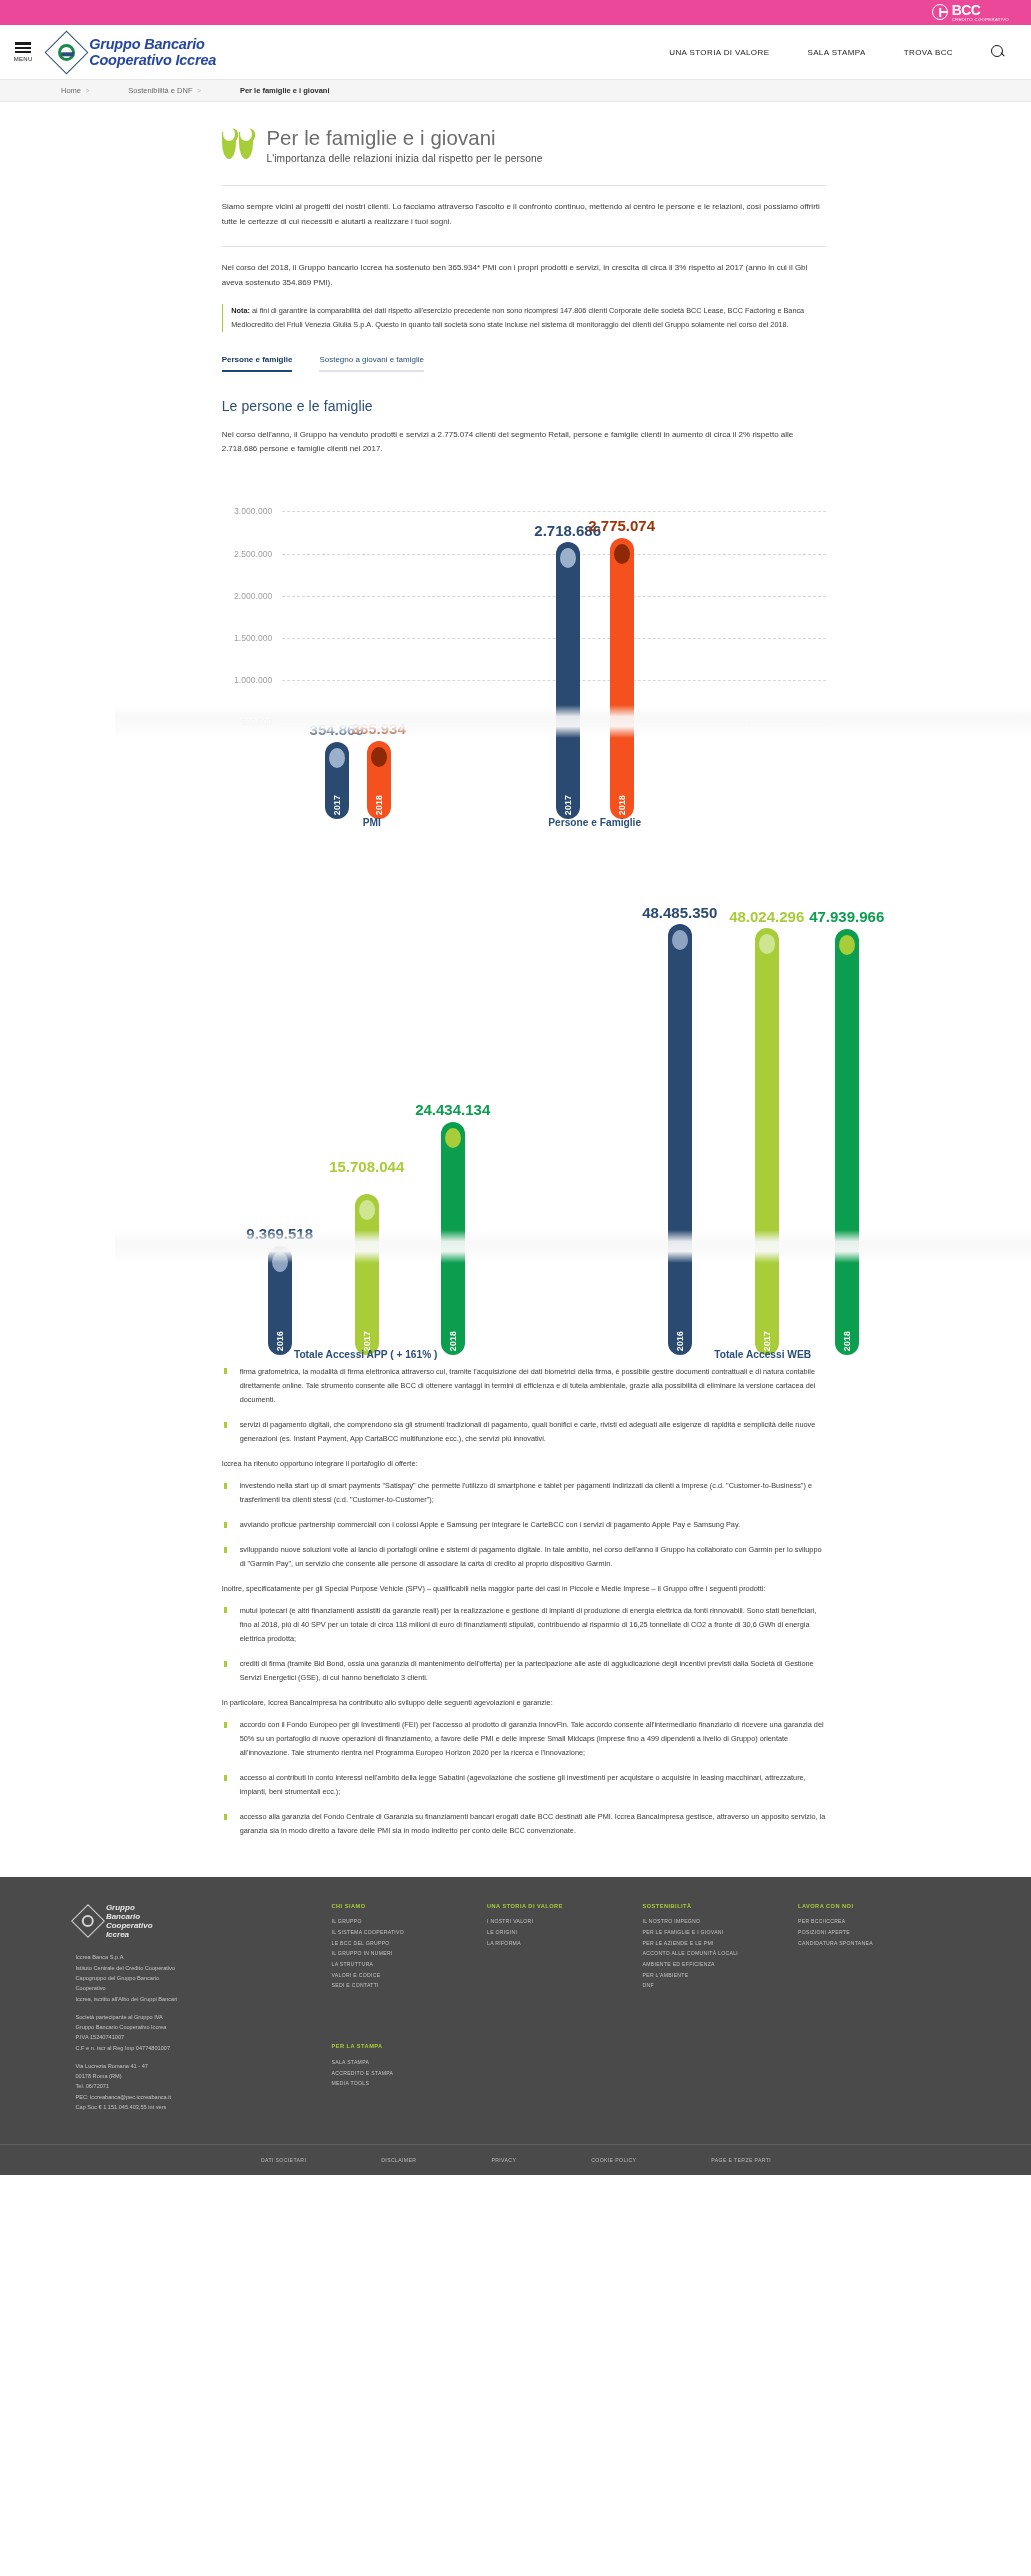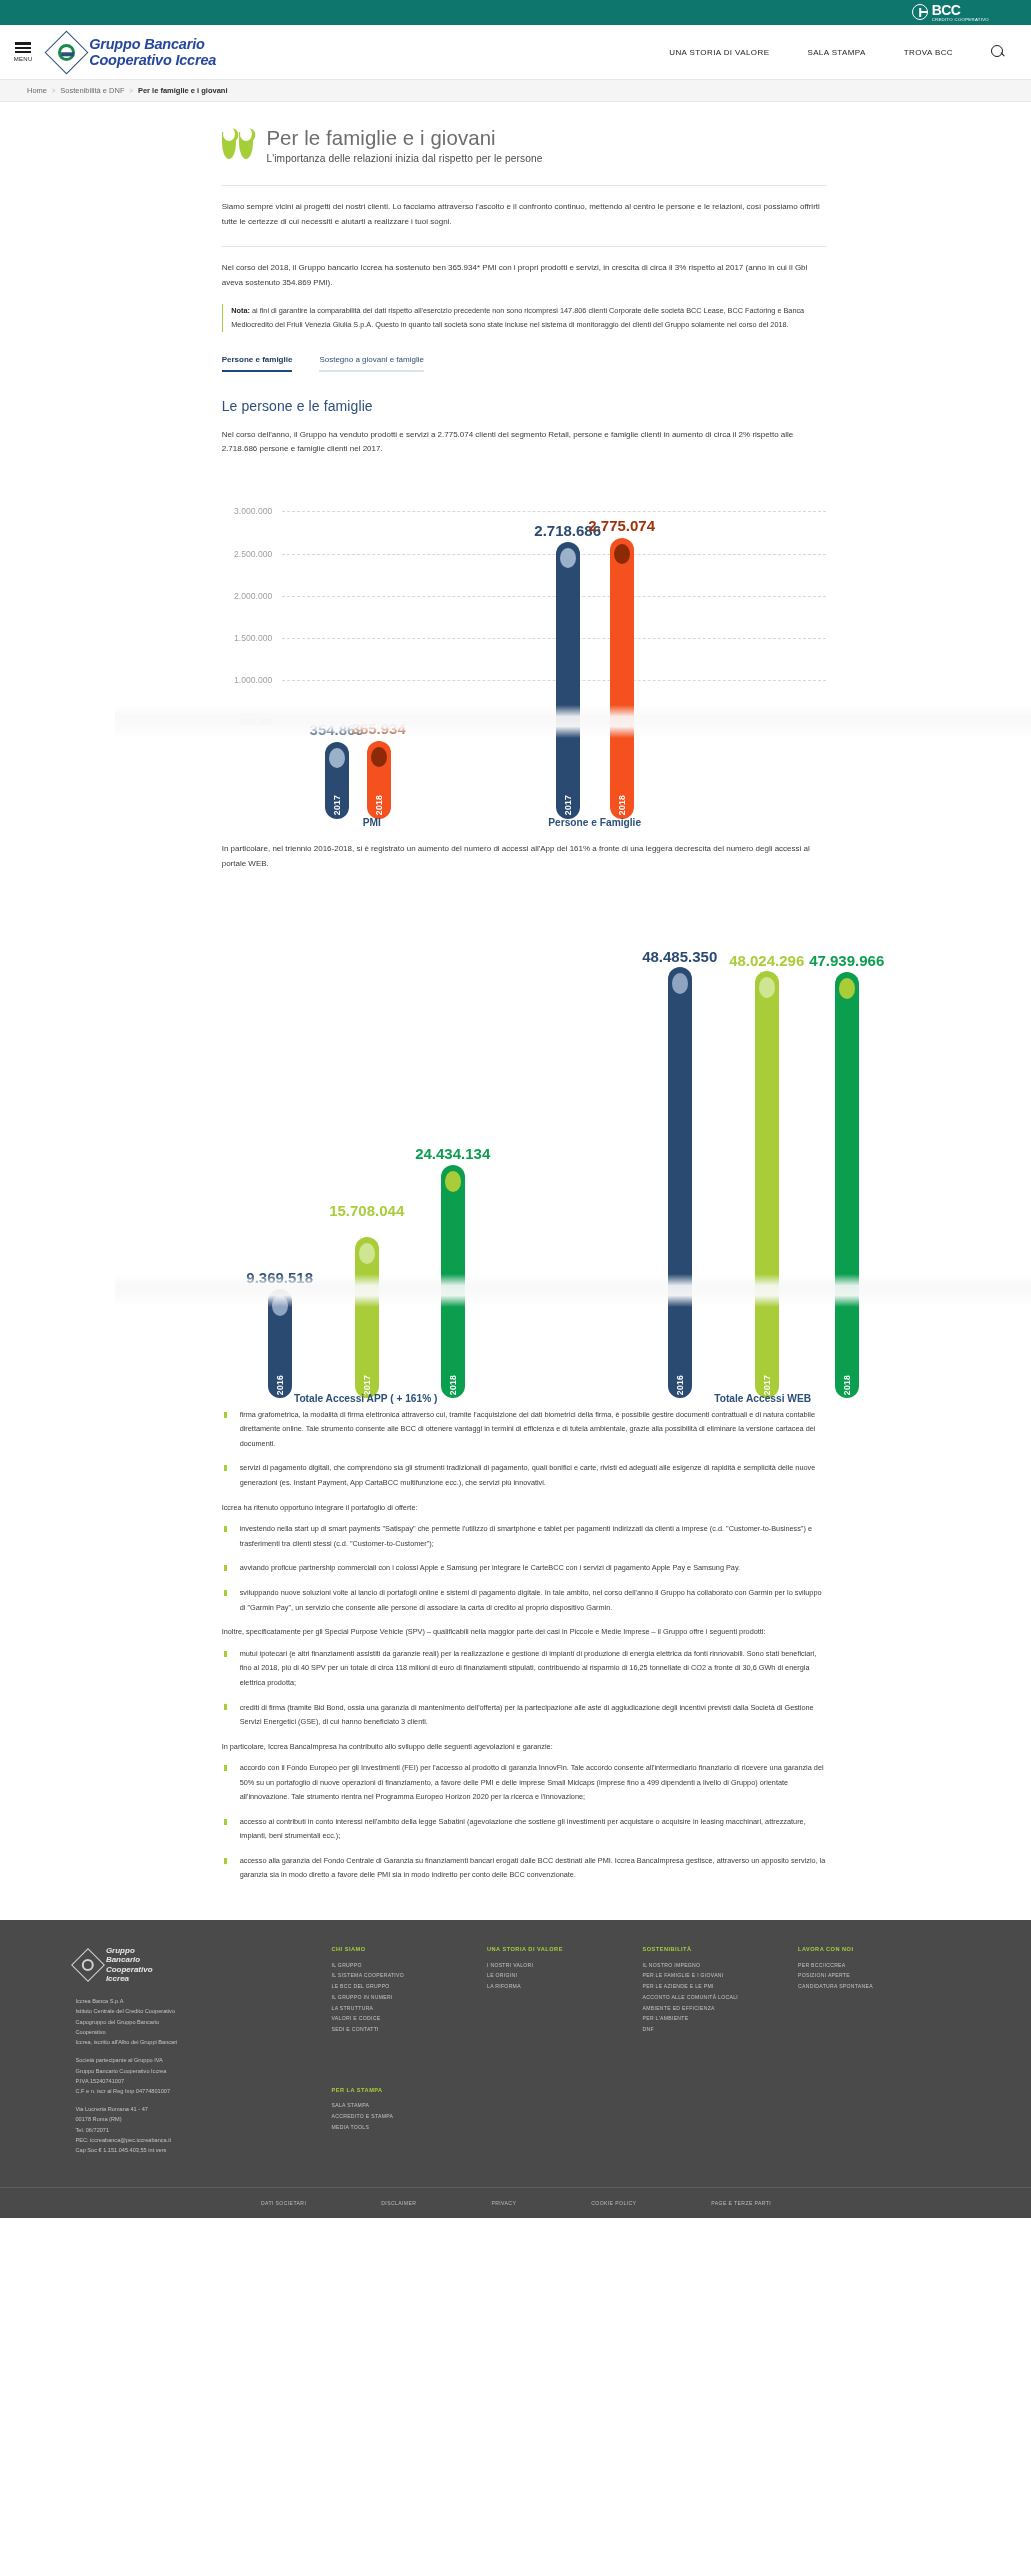--- a/index.html
+++ b/index.html
@@ -7,25 +7,25 @@
     width: 1032px;
     font-family: "Liberation Sans", sans-serif;
     background: #ffffff;
     color: #333;
     -webkit-font-smoothing: antialiased;
   }
 
   
   .topbar {
     height: 25px;
-    background: #0f766e;
+    background: #ec4899;
     display: flex;
     align-items: center;
     justify-content: flex-end;
-    padding: 0 43px;
+    padding: 0 23px;
   }
   .bcc-logo { display: flex; align-items: center; gap: 3.2px; }
   .bcc-mark {
     width: 16px; height: 16px; border-radius: 50%;
     border: 1.6px solid #fff; position: relative;
   }
   .bcc-mark::after {
     content: ""; position: absolute; left: 50%; top: 2.1px;
     width: 1.6px; height: 9px; background: #fff; transform: translateX(-50%);
   }
@@ -84,21 +84,21 @@
     background:#1b1b1b; transform: rotate(45deg);
   }
 
   
   .breadcrumb {
     background: #f5f5f5; height: 21.5px; display:flex; align-items:center;
     padding: 0 27px; font-size: 7.5px; color:#6a6a6a; gap:4.8px;
     border-bottom:0.5px solid #e8e8e8;
   }
   .breadcrumb .sep { color:#b5b5b5; font-size:6.4px; }
-  .breadcrumb .crumb { color:#6a6a6a; text-decoration:none; cursor:pointer; }
+  .breadcrumb .crumb { color:#6a6a6a; text-decoration:none; cursor:pointer;margin-left:34px; }
   .breadcrumb .crumb.current { color:#2c2c2c; font-weight:bold; cursor:default; }
 
   
   .page { max-width: 1032px; }
   .content { width: 640px; margin: 0 auto; padding-left:16px; }
 
   .pagehead { display:flex; align-items:flex-start; gap:10.7px; padding: 25px 0 5.4px 9.7px; }
   .quote-mark { flex:none; width:34px; height:34px; position:relative; margin-top:2.1px; }
   .quote-mark span {
     position:absolute; top:3.2px; width:14.5px; height:27px;
@@ -334,21 +334,20 @@
               <div class="cap" style="background: rgb(140, 42, 8);"></div>
               <div class="yr">2018</div>
             </div>
             <div class="vlabel" style="color: rgb(160, 50, 8); left: 340px; bottom: 294px;">2.775.074</div>
             <div class="catlabel" style="left: 313px; bottom: 0px;">Persone e Famiglie</div>
           </div>
           <div class="glossband" style="top: 232px;"></div>
         </div>
     </div>
 
-    <p class="body">In particolare, nel triennio 2016-2018, si è registrato un aumento del numero di accessi all'App del 161% a fronte di una leggera decrescita del numero degli accessi al portale WEB.</p>
 
     <div class="chartwrap">
       <div class="chart2" id="chart2">
           <div class="plot" style="left: 0px;">
             <div class="bar" style="left: 46px; height: 109px; bottom: 5.4px; background: rgb(42, 74, 114);">
               <div class="cap" style="background: rgb(143, 164, 192);"></div>
               <div class="yr">2016</div>
             </div>
             <div class="vlabel" style="color: rgb(42, 74, 114); left: 58px; bottom: 118px;">9.369.518</div>
             <div class="bar" style="left: 133px; height: 161px; bottom: 5.4px; background: rgb(168, 205, 57);">

